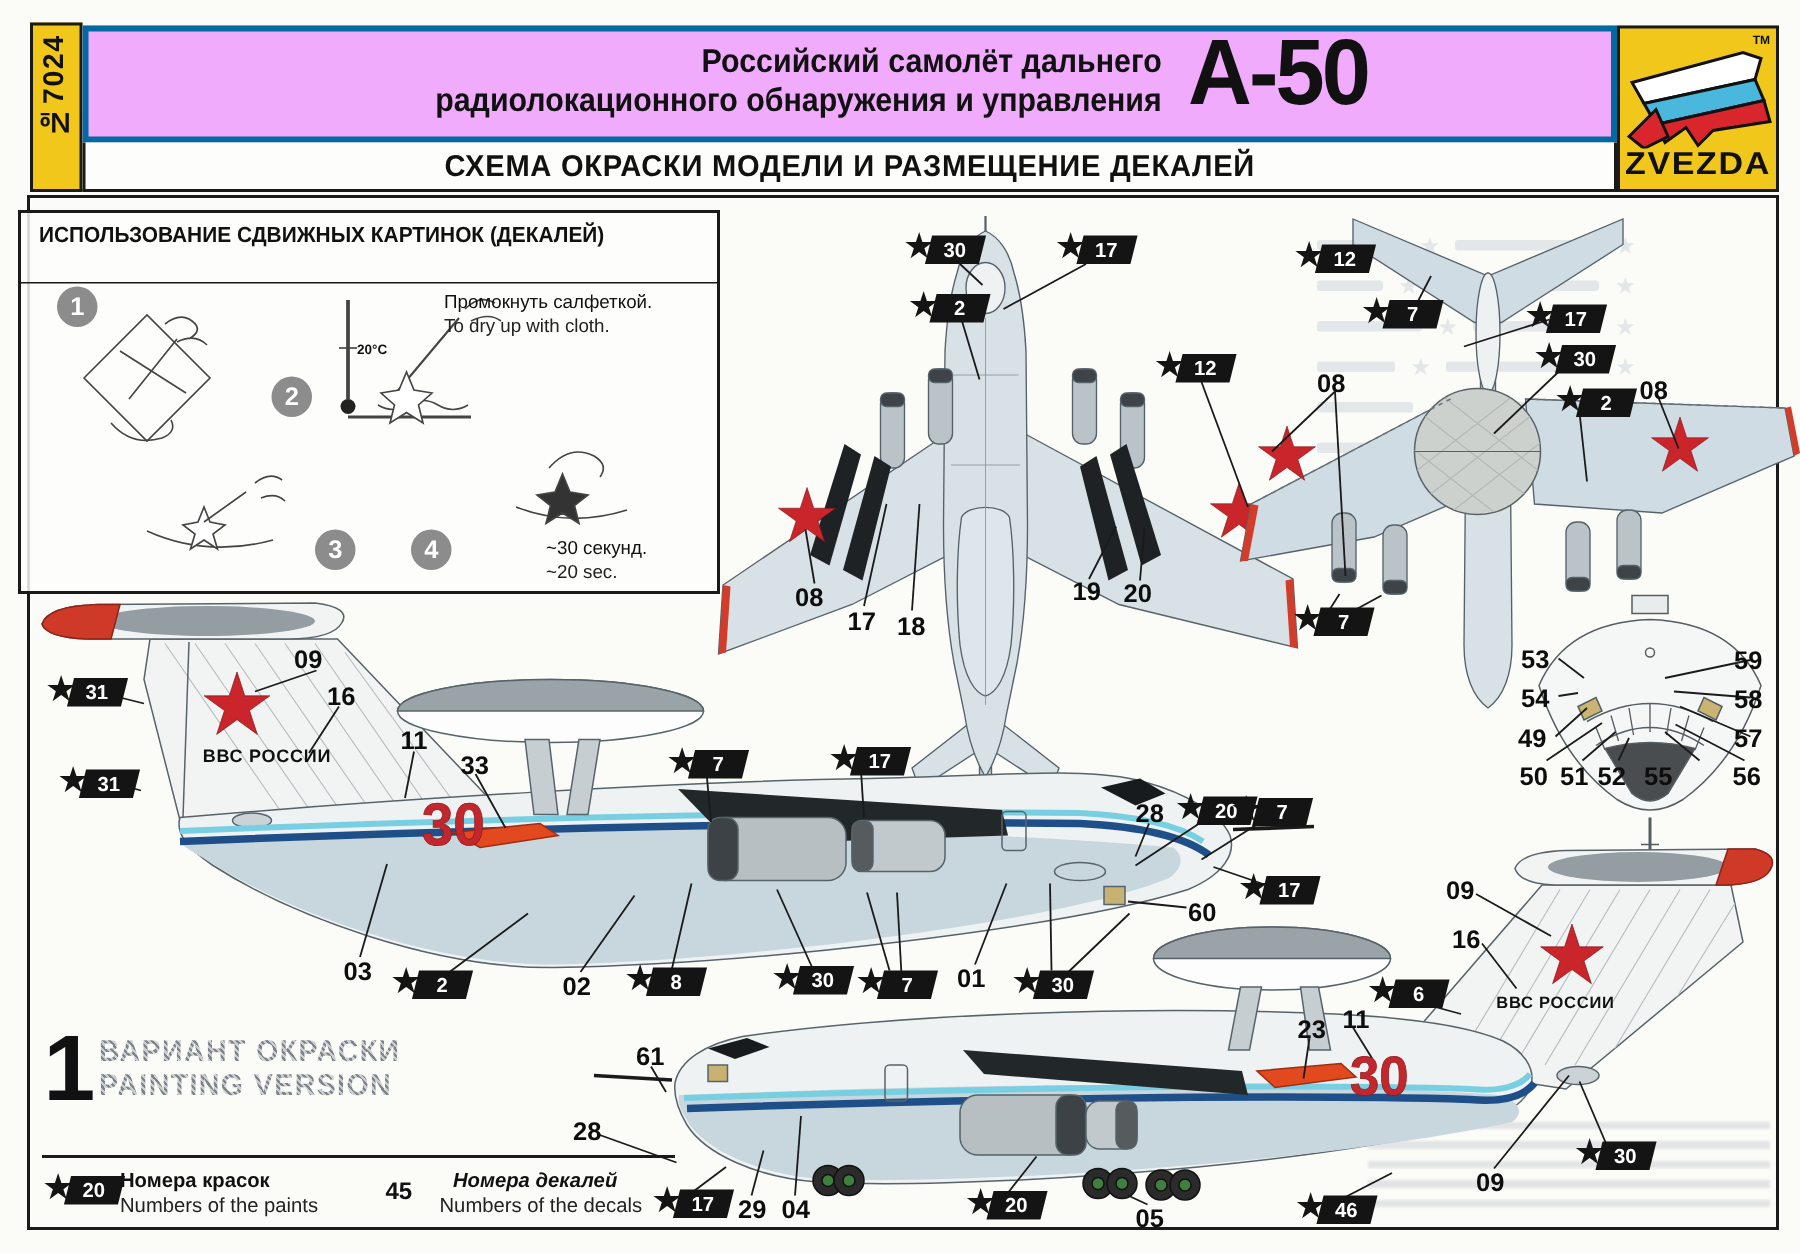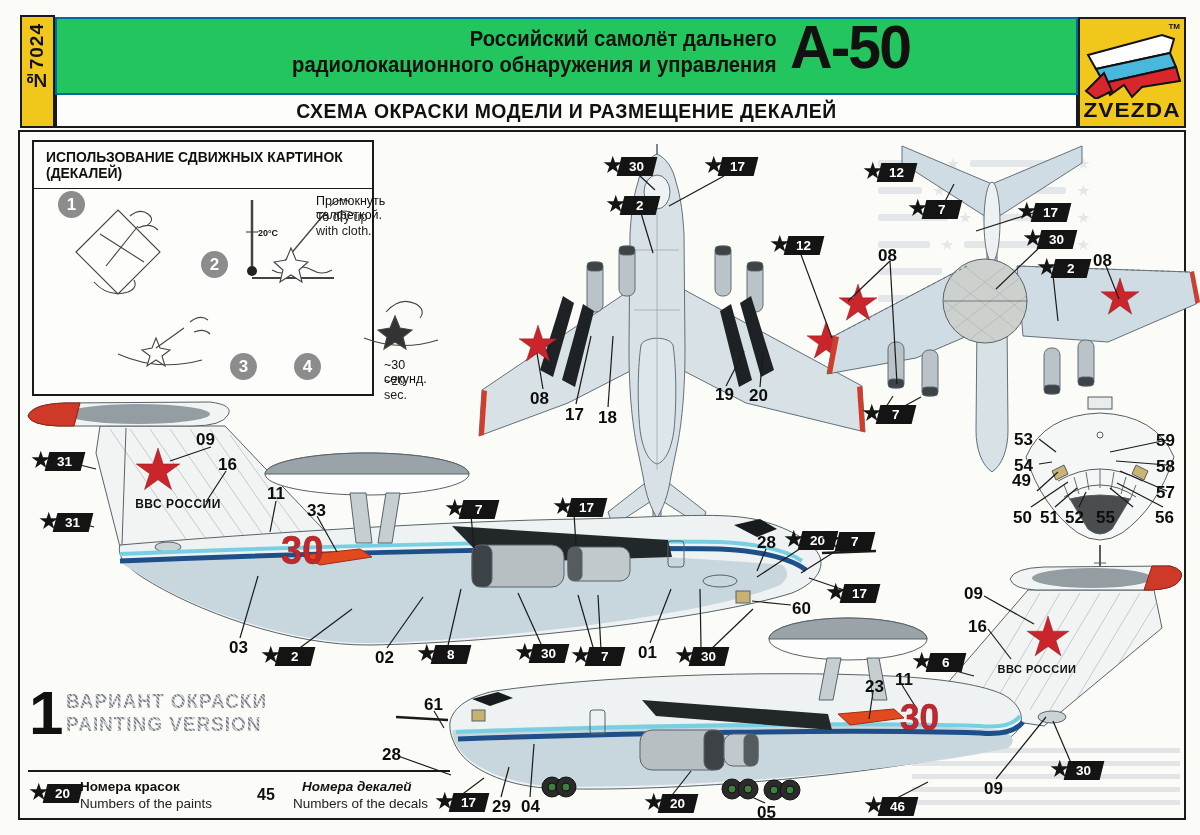--- a/index.html
+++ b/index.html
@@ -3,35 +3,35 @@
 <meta charset="utf-8">
 <style>
   html,body{margin:0;padding:0;}
   .sheet{position:relative;width:1200px;height:835px;background:#fbfbf7;overflow:hidden;
          font-family:"Liberation Sans",sans-serif;color:#111;}
   .abs{position:absolute;}
   
   .tab7024{left:20px;top:15px;width:35px;height:113px;background:#f2c71c;border:2px solid #1a1a1a;box-sizing:border-box;}
   .tab7024 span{position:absolute;left:4px;top:6px;writing-mode:vertical-rl;transform:rotate(180deg);
         font-weight:bold;font-size:19px;letter-spacing:1px;}
-  .titlebox{left:55px;top:17px;width:1023px;height:78px;border:2px solid #0369a1;box-sizing:border-box;background:#22c55e;}
+  .titlebox{left:55px;top:17px;width:1023px;height:78px;border:4px solid #0369a1;box-sizing:border-box;background:#f0abfc;}
   .title-lines{position:absolute;right:300px;top:7px;text-align:right;font-weight:900;font-size:22px;
         line-height:1.18;transform:scaleX(.92);transform-origin:right top;letter-spacing:0px;}
   .model-big{position:absolute;left:733px;top:-8px;font-size:62px;font-weight:900;letter-spacing:-2px;transform:scaleX(.95);transform-origin:left top;}
   .subtitlebox{left:55px;top:95px;width:1023px;height:33px;border:2px solid #1a1a1a;border-top:none;box-sizing:border-box;
         background:#fdfdfb;text-align:center;}
   .subtitlebox div{margin-top:5px;font-weight:bold;font-size:20px;letter-spacing:.5px;transform:scaleX(.97);}
   .logobox{left:1078px;top:17px;width:108px;height:111px;background:#f2c71c;border:2px solid #1a1a1a;box-sizing:border-box;}
   .logobox .tm{position:absolute;right:4px;top:3px;font-size:8px;font-weight:bold;}
   .logobox .zv{position:absolute;left:0;right:0;bottom:4px;text-align:center;font-weight:bold;font-size:21px;
         letter-spacing:1px;transform:scaleX(1.08);}
   
   .frame{left:18px;top:130px;width:1168px;height:690px;border:2px solid #1a1a1a;box-sizing:border-box;}
   
-  .instrbox{left:32px;top:140px;width:342px;height:256px;border:2px solid #1a1a1a;box-sizing:border-box;background:rgba(253,253,251,.85);}
+  .instrbox{left:12px;top:140px;width:468px;height:256px;border:2px solid #1a1a1a;box-sizing:border-box;background:rgba(253,253,251,.85);}
   .instr-ru{position:absolute;left:12px;top:7px;font-weight:bold;font-size:14.5px;transform:scaleX(.96);transform-origin:left;}
   .instr-en{position:absolute;left:12px;top:25px;font-size:14px;color:#222;}
   .instr-hr{position:absolute;left:0;top:46px;width:100%;border-top:1.5px solid #1a1a1a;}
   .stepdot{position:absolute;width:27px;height:27px;border-radius:50%;background:#8c8c8c;color:#fff;
         font-weight:bold;font-size:17px;display:flex;align-items:center;justify-content:center;}
   .note-ru{font-weight:normal;font-size:12.5px;}
   .note-en{font-size:12.5px;color:#222;}
   .temp-label{font-size:9px;font-weight:bold;}
   
   .callout{position:absolute;z-index:6;height:20px;}
@@ -546,21 +546,21 @@
         </span>
       </div>
       <div class="callout plain" style="left: 1014px; top: 430px;">
         
         <span class="flag-body"><b>53</b></span>
       </div>
       <div class="callout plain" style="left: 1014px; top: 456px;">
         
         <span class="flag-body"><b>54</b></span>
       </div>
-      <div class="callout plain" style="left: 1012px; top: 471px;">
+      <div class="callout plain" style="left: 1012px; top: 483px;">
         
         <span class="flag-body"><b>49</b></span>
       </div>
       <div class="callout plain" style="left: 1013px; top: 508px;">
         
         <span class="flag-body"><b>50</b></span>
       </div>
       <div class="callout plain" style="left: 1040px; top: 508px;">
         
         <span class="flag-body"><b>51</b></span>

